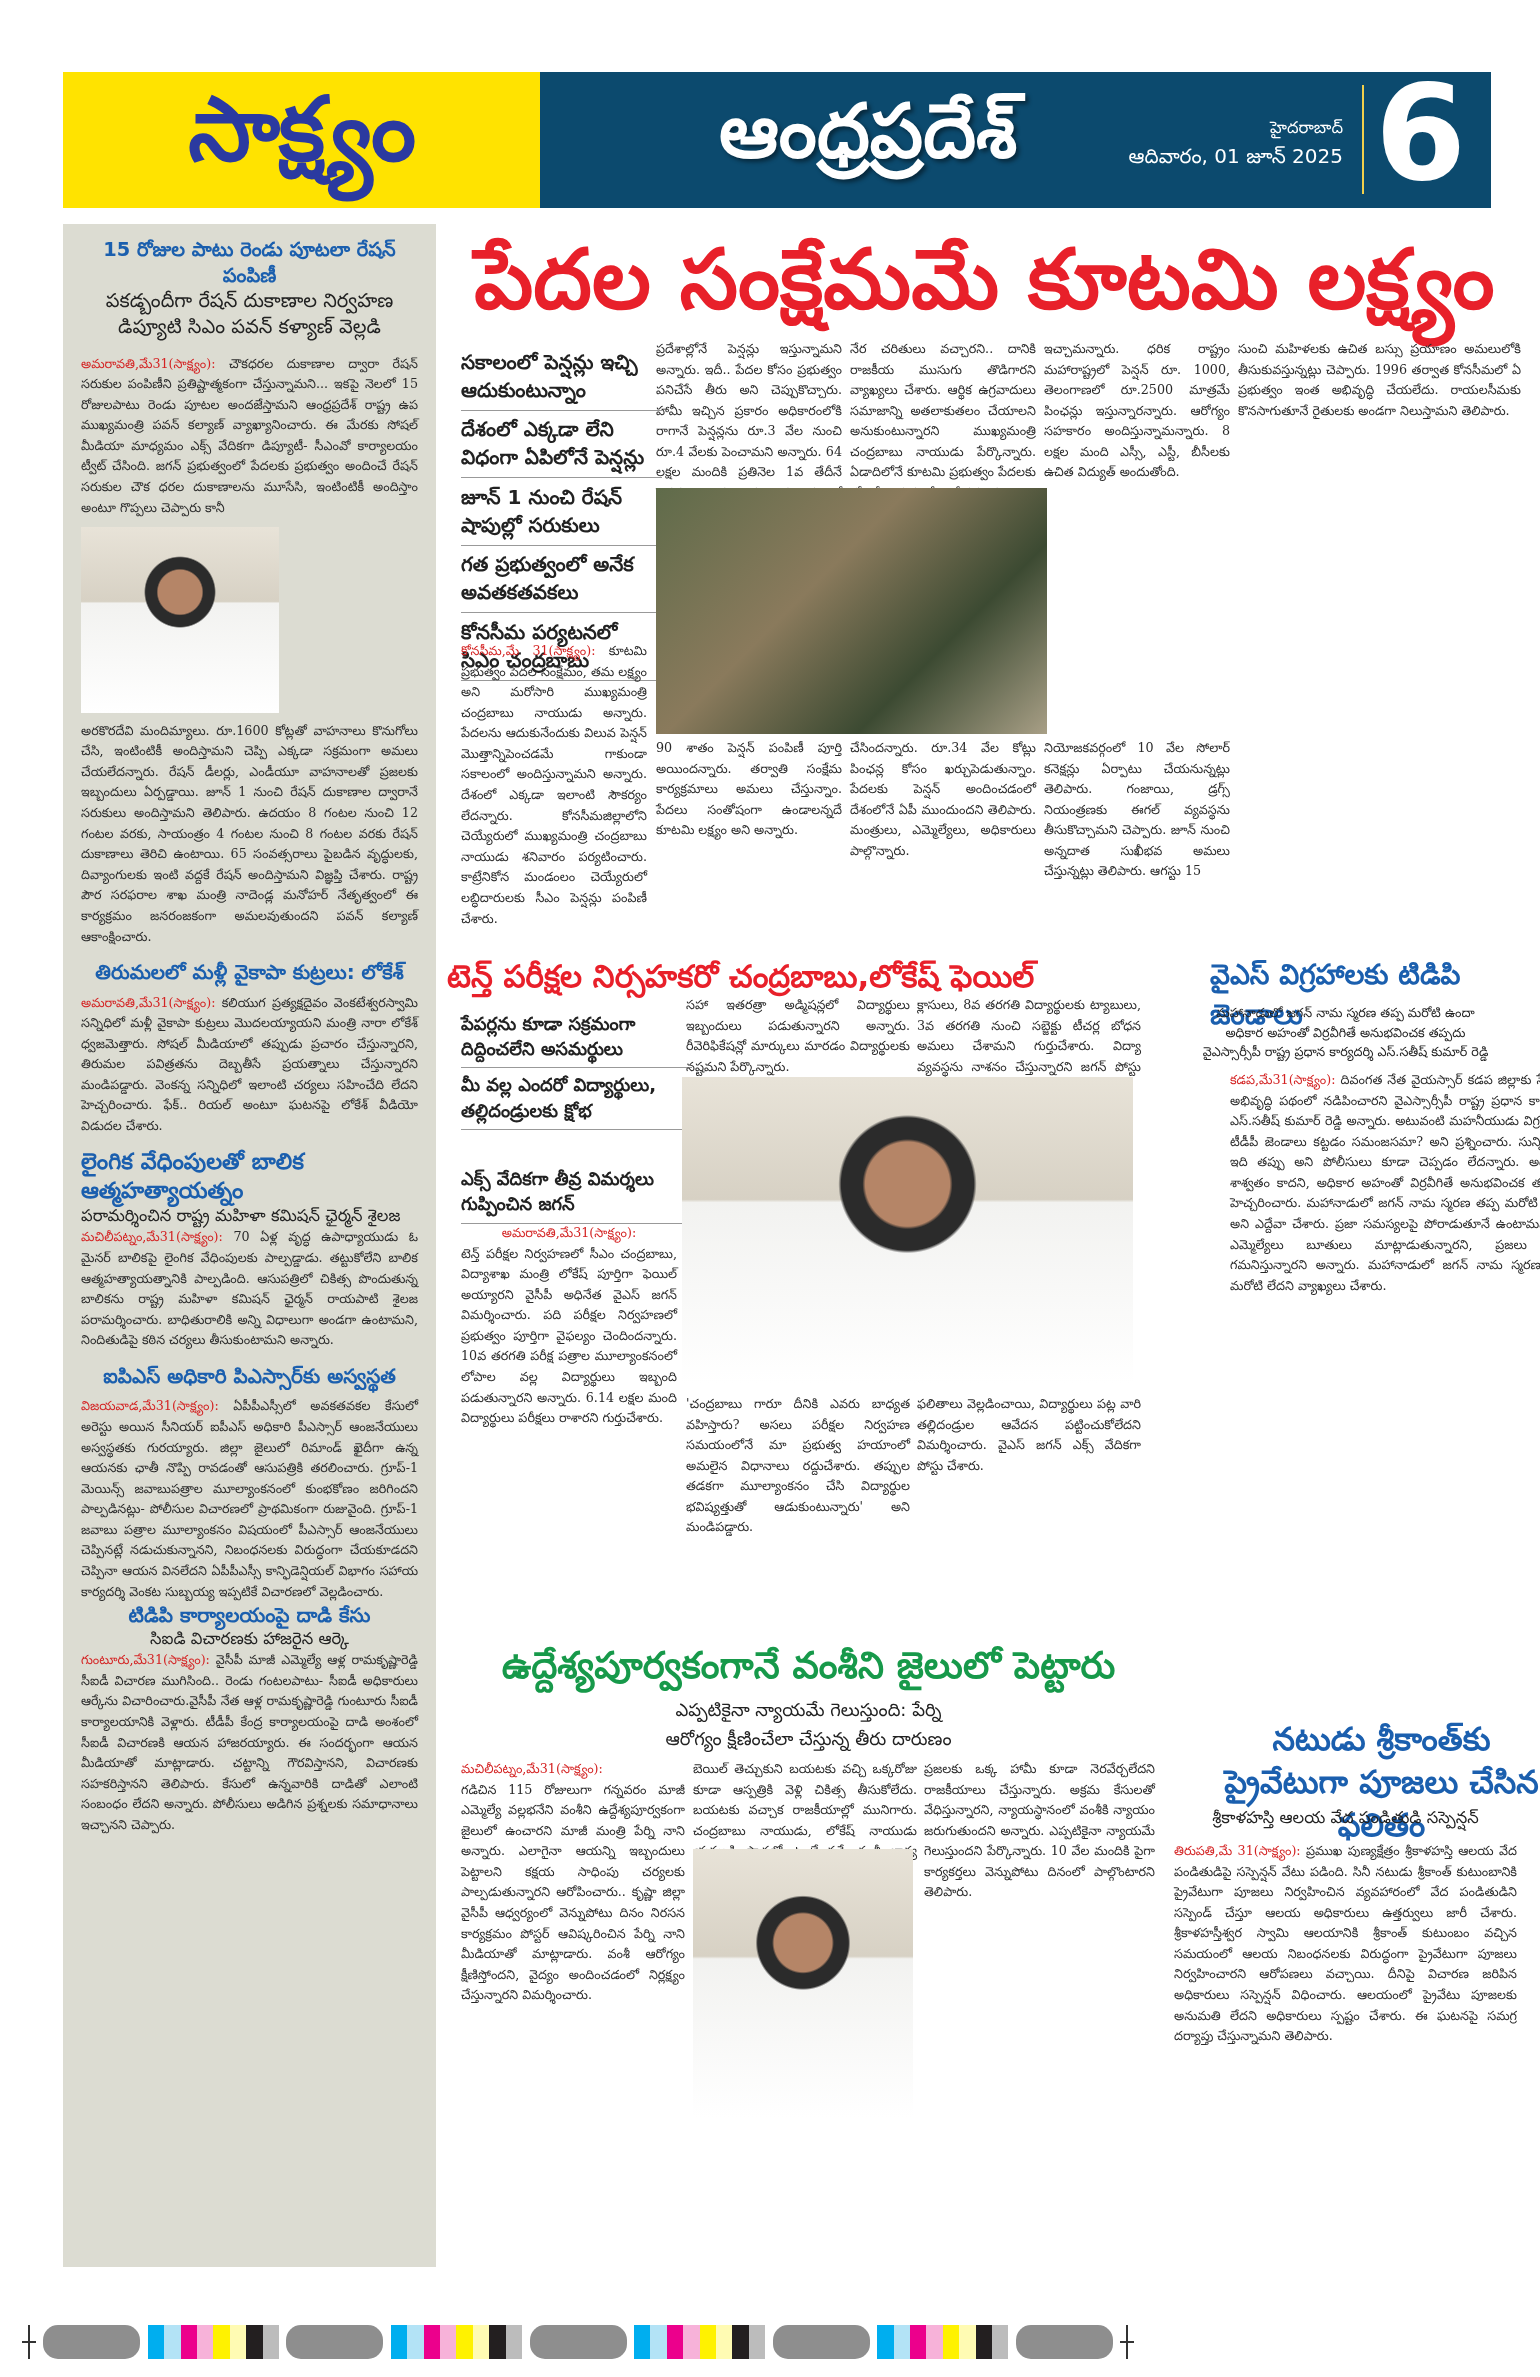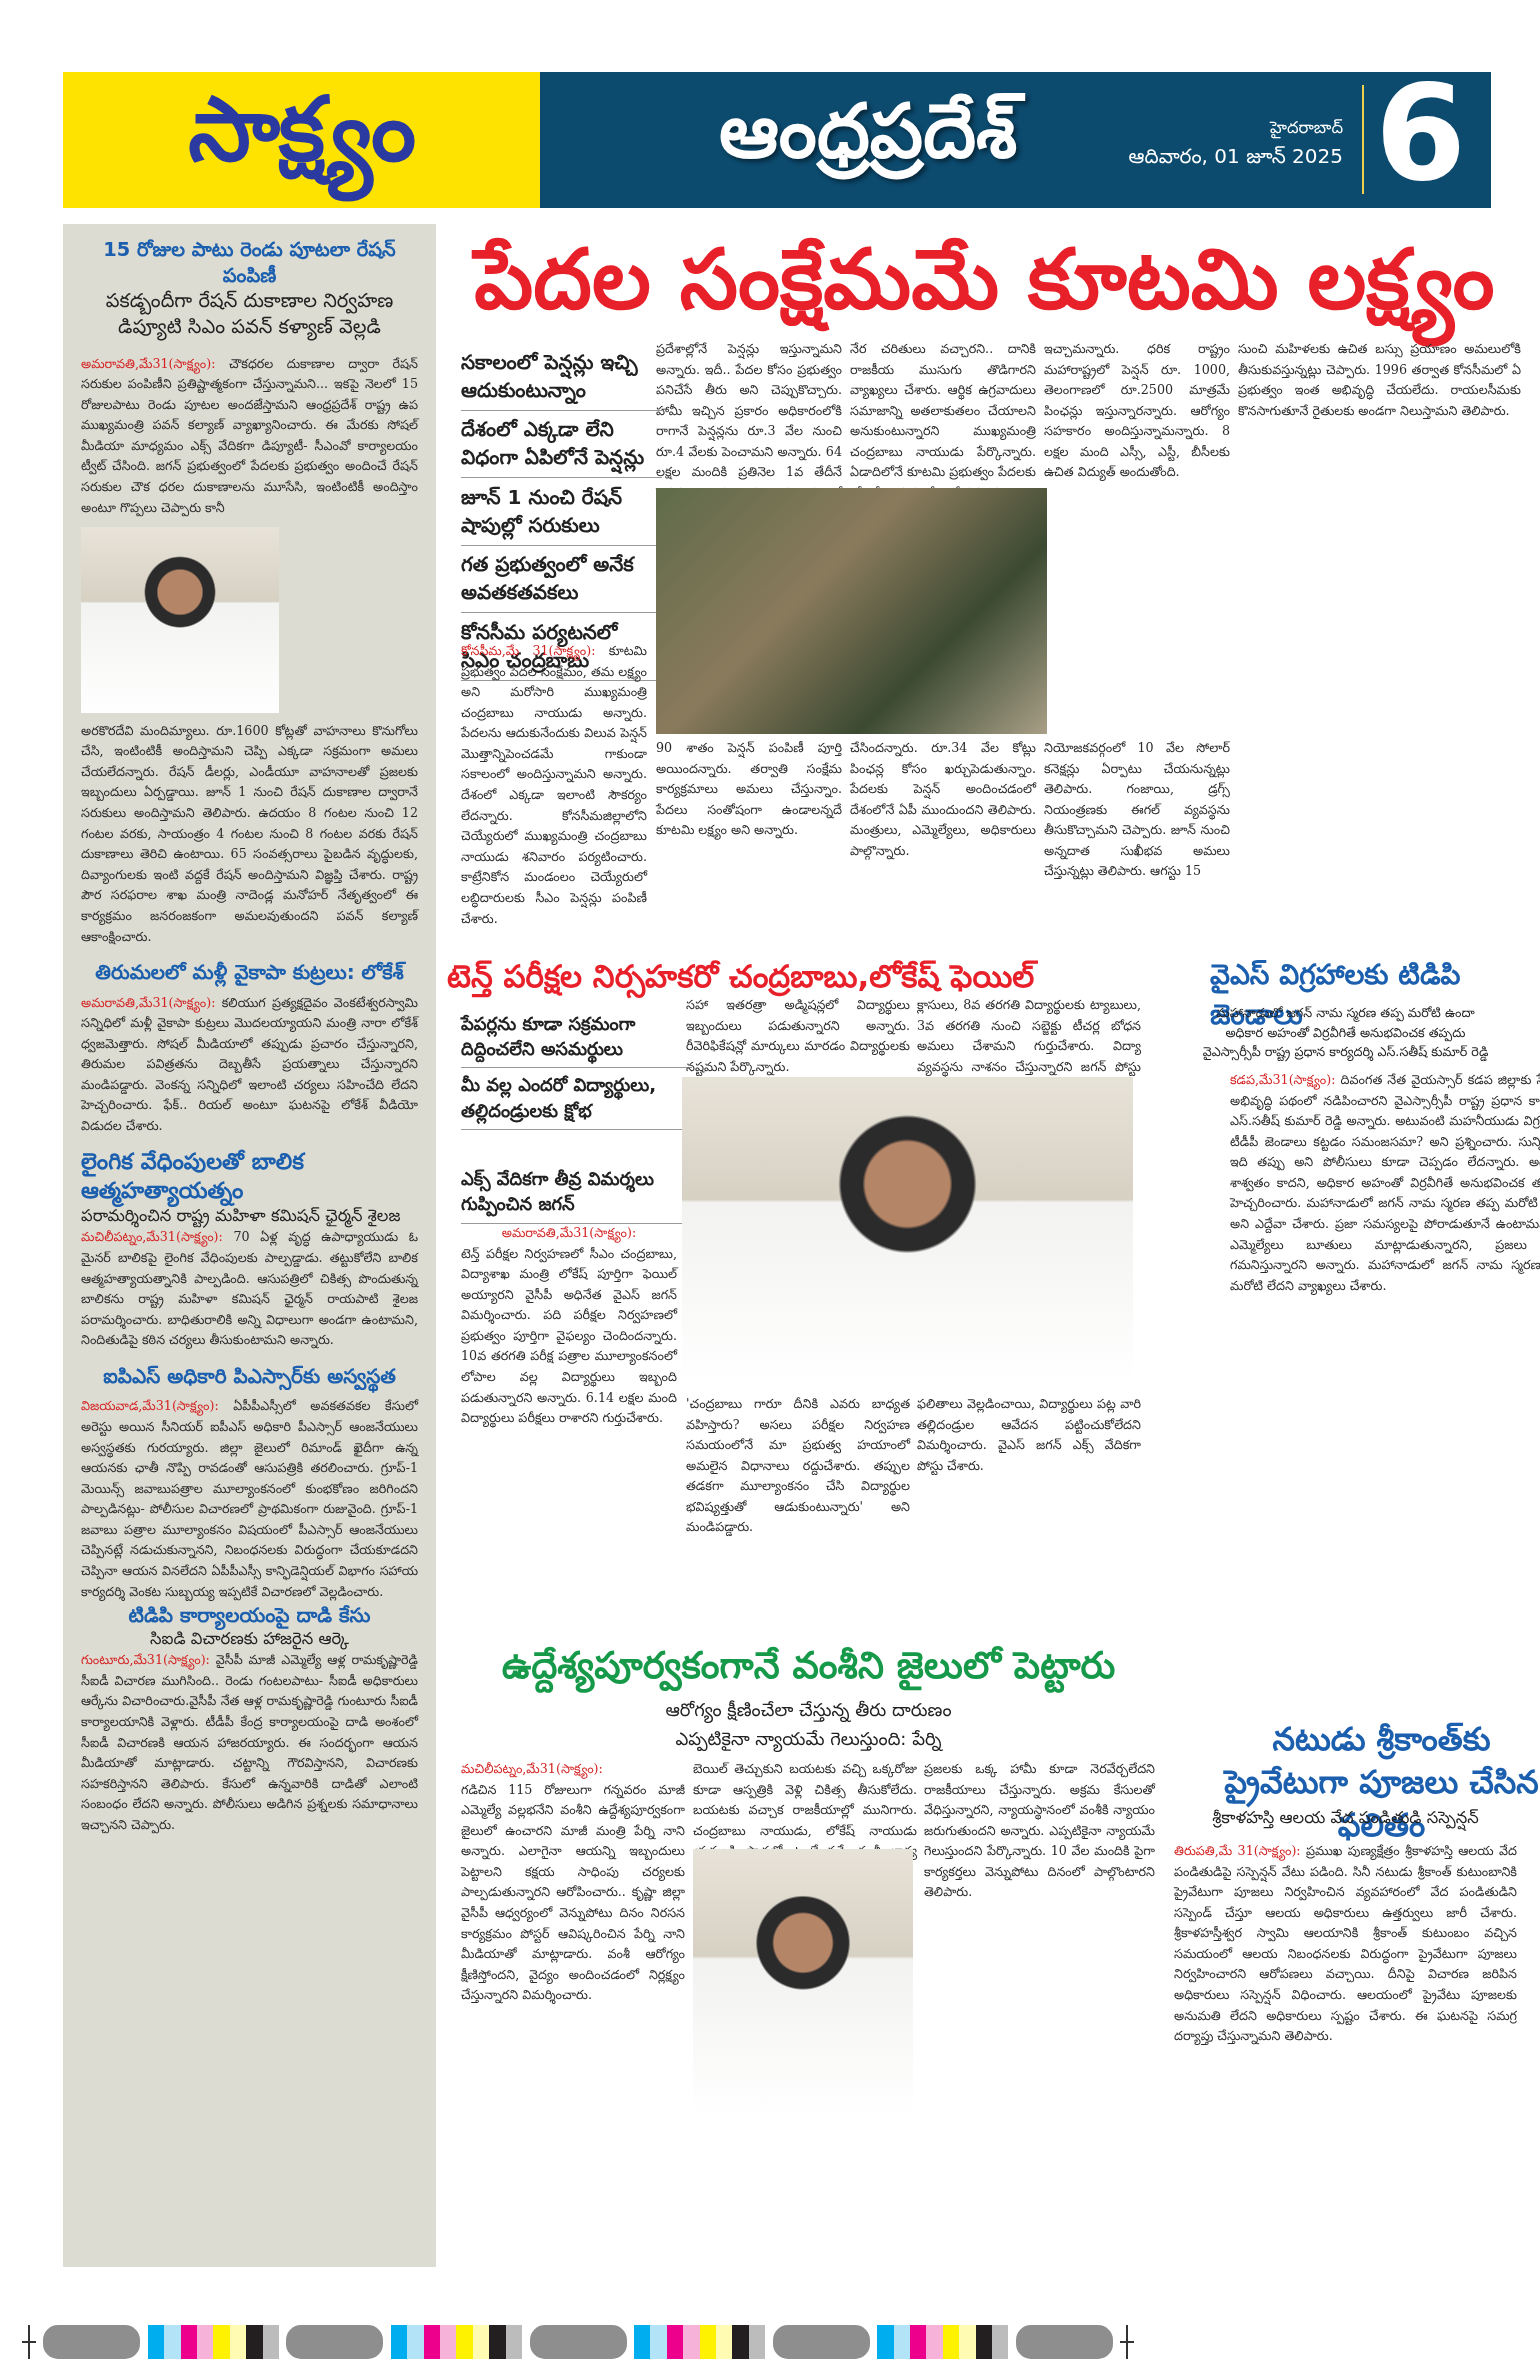--- a/index.html
+++ b/index.html
@@ -159,22 +159,22 @@
 
 <div class="abs blue-head" style="left:1174px;top:1718px;width:343px;font-size:32px;text-align:center;line-height:1.35;">నటుడు శ్రీకాంత్‌కు ప్రైవేటుగా పూజలు చేసిన ఫలితం</div>
 <div class="abs" style="left:1174px;top:1808px;width:343px;text-align:center;font-size:16.4px;">శ్రీకాళహస్తి ఆలయ వేద పండితుడి సస్పెన్షన్</div>
 <p class="col body-text" style="left:1174px;top:1841px;width:343px;">
   <span class="dateline">తిరుపతి,మే 31(సాక్ష్యం):</span>
   <span>ప్రముఖ పుణ్యక్షేత్రం శ్రీకాళహస్తి ఆలయ వేద పండితుడిపై సస్పెన్షన్ వేటు పడింది. సినీ నటుడు శ్రీకాంత్ కుటుంబానికి ప్రైవేటుగా పూజలు నిర్వహించిన వ్యవహారంలో వేద పండితుడిని సస్పెండ్ చేస్తూ ఆలయ అధికారులు ఉత్తర్వులు జారీ చేశారు. శ్రీకాళహస్తీశ్వర స్వామి ఆలయానికి శ్రీకాంత్ కుటుంబం వచ్చిన సమయంలో ఆలయ నిబంధనలకు విరుద్ధంగా ప్రైవేటుగా పూజలు నిర్వహించారని ఆరోపణలు వచ్చాయి. దీనిపై విచారణ జరిపిన అధికారులు సస్పెన్షన్ విధించారు. ఆలయంలో ప్రైవేటు పూజలకు అనుమతి లేదని అధికారులు స్పష్టం చేశారు. ఈ ఘటనపై సమగ్ర దర్యాప్తు చేస్తున్నామని తెలిపారు.</span>
 </p>
 
 <div class="abs green-head" style="left:447px;top:1644px;width:723px;font-size:37px;text-align:center;">ఉద్దేశ్యపూర్వకంగానే వంశీని జైలులో పెట్టారు</div>
 <div class="abs" style="left:447px;top:1696px;width:723px;text-align:center;font-size:18px;line-height:1.6;">
+  <div>ఎప్పటికైనా న్యాయమే గెలుస్తుంది: పేర్ని</div>
   <div>ఆరోగ్యం క్షీణించేలా చేస్తున్న తీరు దారుణం</div>
-  <div>ఎప్పటికైనా న్యాయమే గెలుస్తుంది: పేర్ని</div>
 </div>
 <p class="col body-text" style="left:461px;top:1759px;width:224px;">
   <span class="dateline" style="display:block;">మచిలీపట్నం,మే31(సాక్ష్యం):</span>
   <span>గడిచిన 115 రోజులుగా గన్నవరం మాజీ ఎమ్మెల్యే వల్లభనేని వంశీని ఉద్దేశ్యపూర్వకంగా జైలులో ఉంచారని మాజీ మంత్రి పేర్ని నాని అన్నారు. ఎలాగైనా ఆయన్ని ఇబ్బందులు పెట్టాలని కక్షయ సాధింపు చర్యలకు పాల్పడుతున్నారని ఆరోపించారు.. కృష్ణా జిల్లా వైసీపీ ఆధ్వర్యంలో వెన్నుపోటు దినం నిరసన కార్యక్రమం పోస్టర్ ఆవిష్కరించిన పేర్ని నాని మీడియాతో మాట్లాడారు. వంశీ ఆరోగ్యం క్షీణిస్తోందని, వైద్యం అందించడంలో నిర్లక్ష్యం చేస్తున్నారని విమర్శించారు.</span>
 </p>
 <p class="col body-text" style="left:693px;top:1759px;width:224px;">బెయిల్ తెచ్చుకుని బయటకు వచ్చి ఒక్కరోజు కూడా ఆస్పత్రికి వెళ్లి చికిత్స తీసుకోలేదు. బయటకు వచ్చాక రాజకీయాల్లో మునిగారు. చంద్రబాబు నాయుడు, లోకేష్ నాయుడు యముడి పాత్రలో ఉంటే సరే. వంశీ భార్య పోరాటం చేస్తున్నారు.</p>
 <div class="abs photo-person" style="left:693px;top:1849px;width:220px;height:268px;"></div>
 <p class="col body-text" style="left:924px;top:1759px;width:231px;">ప్రజలకు ఒక్క హామీ కూడా నెరవేర్చలేదని రాజకీయాలు చేస్తున్నారు. అక్రమ కేసులతో వేధిస్తున్నారని, న్యాయస్థానంలో వంశీకి న్యాయం జరుగుతుందని అన్నారు. ఎప్పటికైనా న్యాయమే గెలుస్తుందని పేర్కొన్నారు. 10 వేల మందికి పైగా కార్యకర్తలు వెన్నుపోటు దినంలో పాల్గొంటారని తెలిపారు.</p>
 
 <div class="abs colorbar" id="colorbar">

